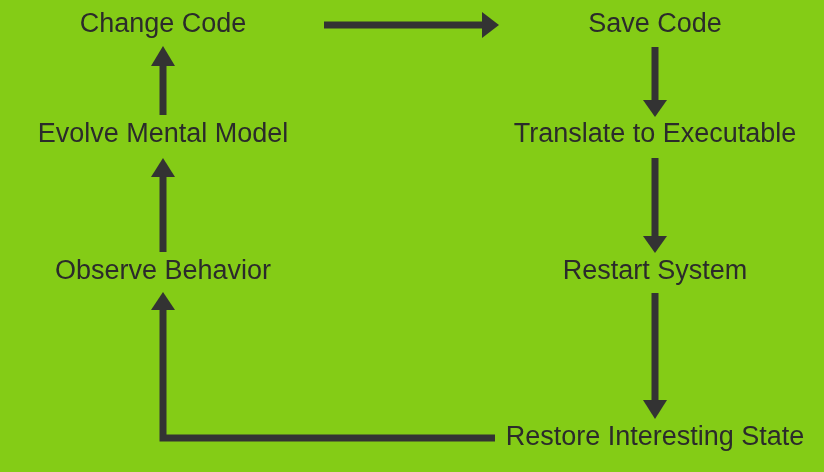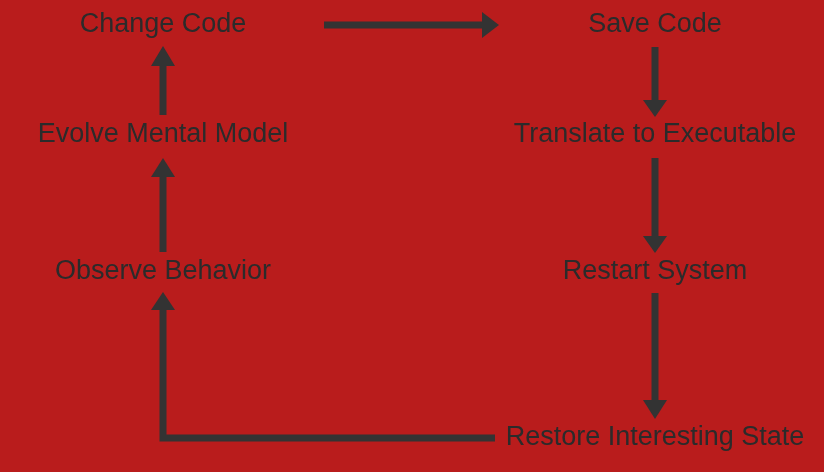--- a/index.html
+++ b/index.html
@@ -10,21 +10,21 @@
   body {
     width: 824px;
     height: 472px;
     overflow: hidden;
     font-family: "Liberation Sans", sans-serif;
   }
   #diagram-root {
     position: relative;
     width: 824px;
     height: 472px;
-    background: #b91c1c;
+    background: #84cc16;
   }
   svg#flow-svg {
     display: block;
     width: 824px;
     height: 472px;
   }
   text.node-label {
     font-family: "Liberation Sans", sans-serif;
     font-size: 27px;
     fill: #2b2b2b;

